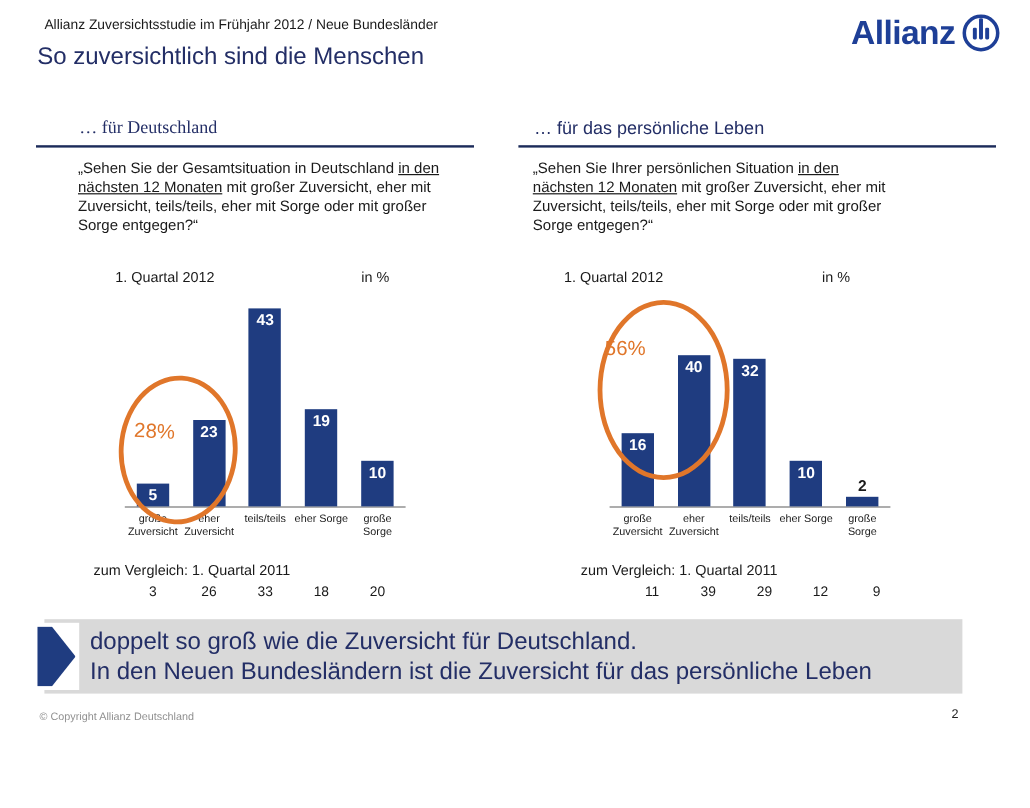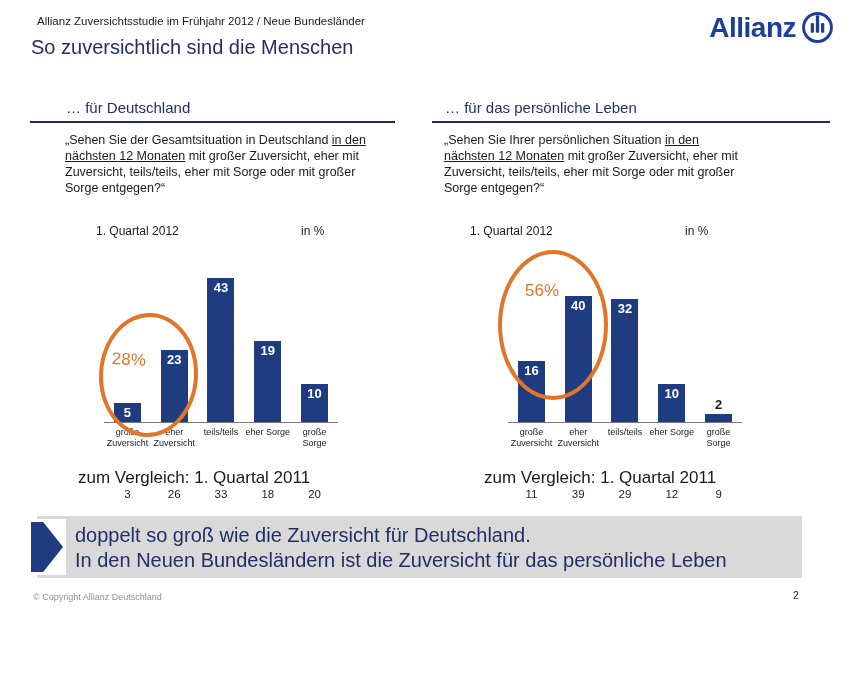--- a/index.html
+++ b/index.html
@@ -9,21 +9,21 @@
   .top-header { position:absolute; left:37px; top:15px; font-size:11.5px; color:#1a1a1a; }
   .logo { position:absolute; right:24px; top:11px; display:flex; align-items:center; gap:5px; }
   .logo-word { font-size:28px; font-weight:700; color:#1e3f97; letter-spacing:-0.5px; }
   .logo-mark { width:33px; height:33px; }
   .title { position:absolute; left:31px; top:36px; font-size:20px; font-weight:400; color:#232e66; }
 
   .panel { position:absolute; top:97px; height:420px; }
   .panel-left  { left:30px;  width:365px; }
   .panel-right { left:432px; width:398px; }
   .panel-title { position:absolute; top:2px; font-size:15px; color:#232e66; }
-  .panel-left  .panel-title { left:36px; }
+  .panel-left  .panel-title { left:36px;font-family:Liberation Serif, serif; }
   .panel-right .panel-title { left:13px; }
   .panel-rule { position:absolute; top:24px; left:0; width:100%; border-top:2px solid #1c2b5a; }
   .question { position:absolute; top:35px; font-size:12.5px; line-height:16px; color:#1a1a1a; }
   .panel-left  .question { left:35px; width:314px; }
   .panel-right .question { left:12px; width:302px; }
   .question .u { text-decoration:underline; }
 
   .meta-period, .meta-unit { position:absolute; top:127px; font-size:12px; color:#1a1a1a; }
   .panel-left  .meta-period { left:66px; }  .panel-left  .meta-unit { left:271px; }
   .panel-right .meta-period { left:38px; }  .panel-right .meta-unit { left:253px; }
@@ -37,28 +37,28 @@
   .bar-value { font-size:13px; font-weight:700; color:#ffffff; text-align:center; padding-top:2px; }
   .bar-value.outside { color:#1a1a1a; margin-bottom:2px; }
   .cats { display:flex; margin-top:4px; }
   .cat { width:46.8px; text-align:center; font-size:9px; line-height:11px; color:#1a1a1a; }
 
   .ellipse { position:absolute; border:4px solid #e0762a; border-radius:50%; }
   .panel-left  .ellipse { left:-5px;  top:60px; width:99px;  height:124px; transform:rotate(3deg); }
   .panel-right .ellipse { left:-10px; top:-3px; width:110px; height:150px; }
   .pct { position:absolute; font-size:17px; color:#e0762a; }
   .panel-left  .pct { left:8px;  top:34px; }
-  .panel-right .pct { left:23px; top:27px; }
-
-  .cmp-label { position:absolute; top:371px; font-size:17px; color:#1a1a1a; }
+  .panel-right .pct { left:2px; top:27px; }
+
+  .cmp-label { position:absolute; top:371px; font-size:12px; color:#1a1a1a; }
   .panel-left  .cmp-label { left:48px; }
   .panel-right .cmp-label { left:52px; }
   .cmp-values { position:absolute; top:391px; display:flex; }
   .panel-left  .cmp-values { left:74px; }
-  .panel-right .cmp-values { left:76px; }
+  .panel-right .cmp-values { left:88px; }
   .cmp-v { width:46.8px; text-align:center; font-size:11.5px; color:#1a1a1a; }
 
   .callout { position:absolute; left:37px; top:516px; width:765px; height:62px; background:#d9d9d9; }
   .callout-text { padding:7px 10px 0 38px; font-size:20px; line-height:25px; color:#232e66; }
   .arrow-wrap { position:absolute; left:-9px; top:3px; width:38px; height:56px; background:#ffffff; }
   .arrow { position:absolute; left:3px; top:3px; width:32px; height:50px; background:#1f3c80;
            clip-path:polygon(0 0, 38% 0, 100% 50%, 38% 100%, 0 100%); }
 
   .footer-copy { position:absolute; left:33px; top:592px; font-size:9px; color:#909090; }
   .page-num { position:absolute; left:793px; top:589px; font-size:10.5px; color:#222222; }
@@ -94,21 +94,21 @@
             <div class="bar" style="height: 19px;">
               <div class="bar-value">5</div>
             </div>
           </div>
           <div class="bar-column">
             <div class="bar" style="height: 72px;">
               <div class="bar-value">23</div>
             </div>
           </div>
           <div class="bar-column">
-            <div class="bar" style="height: 144px;">
+            <div class="bar" style="height: 165px;">
               <div class="bar-value">43</div>
             </div>
           </div>
           <div class="bar-column">
             <div class="bar" style="height: 81px;">
               <div class="bar-value">19</div>
             </div>
           </div>
           <div class="bar-column">
             <div class="bar" style="height: 38px;">

